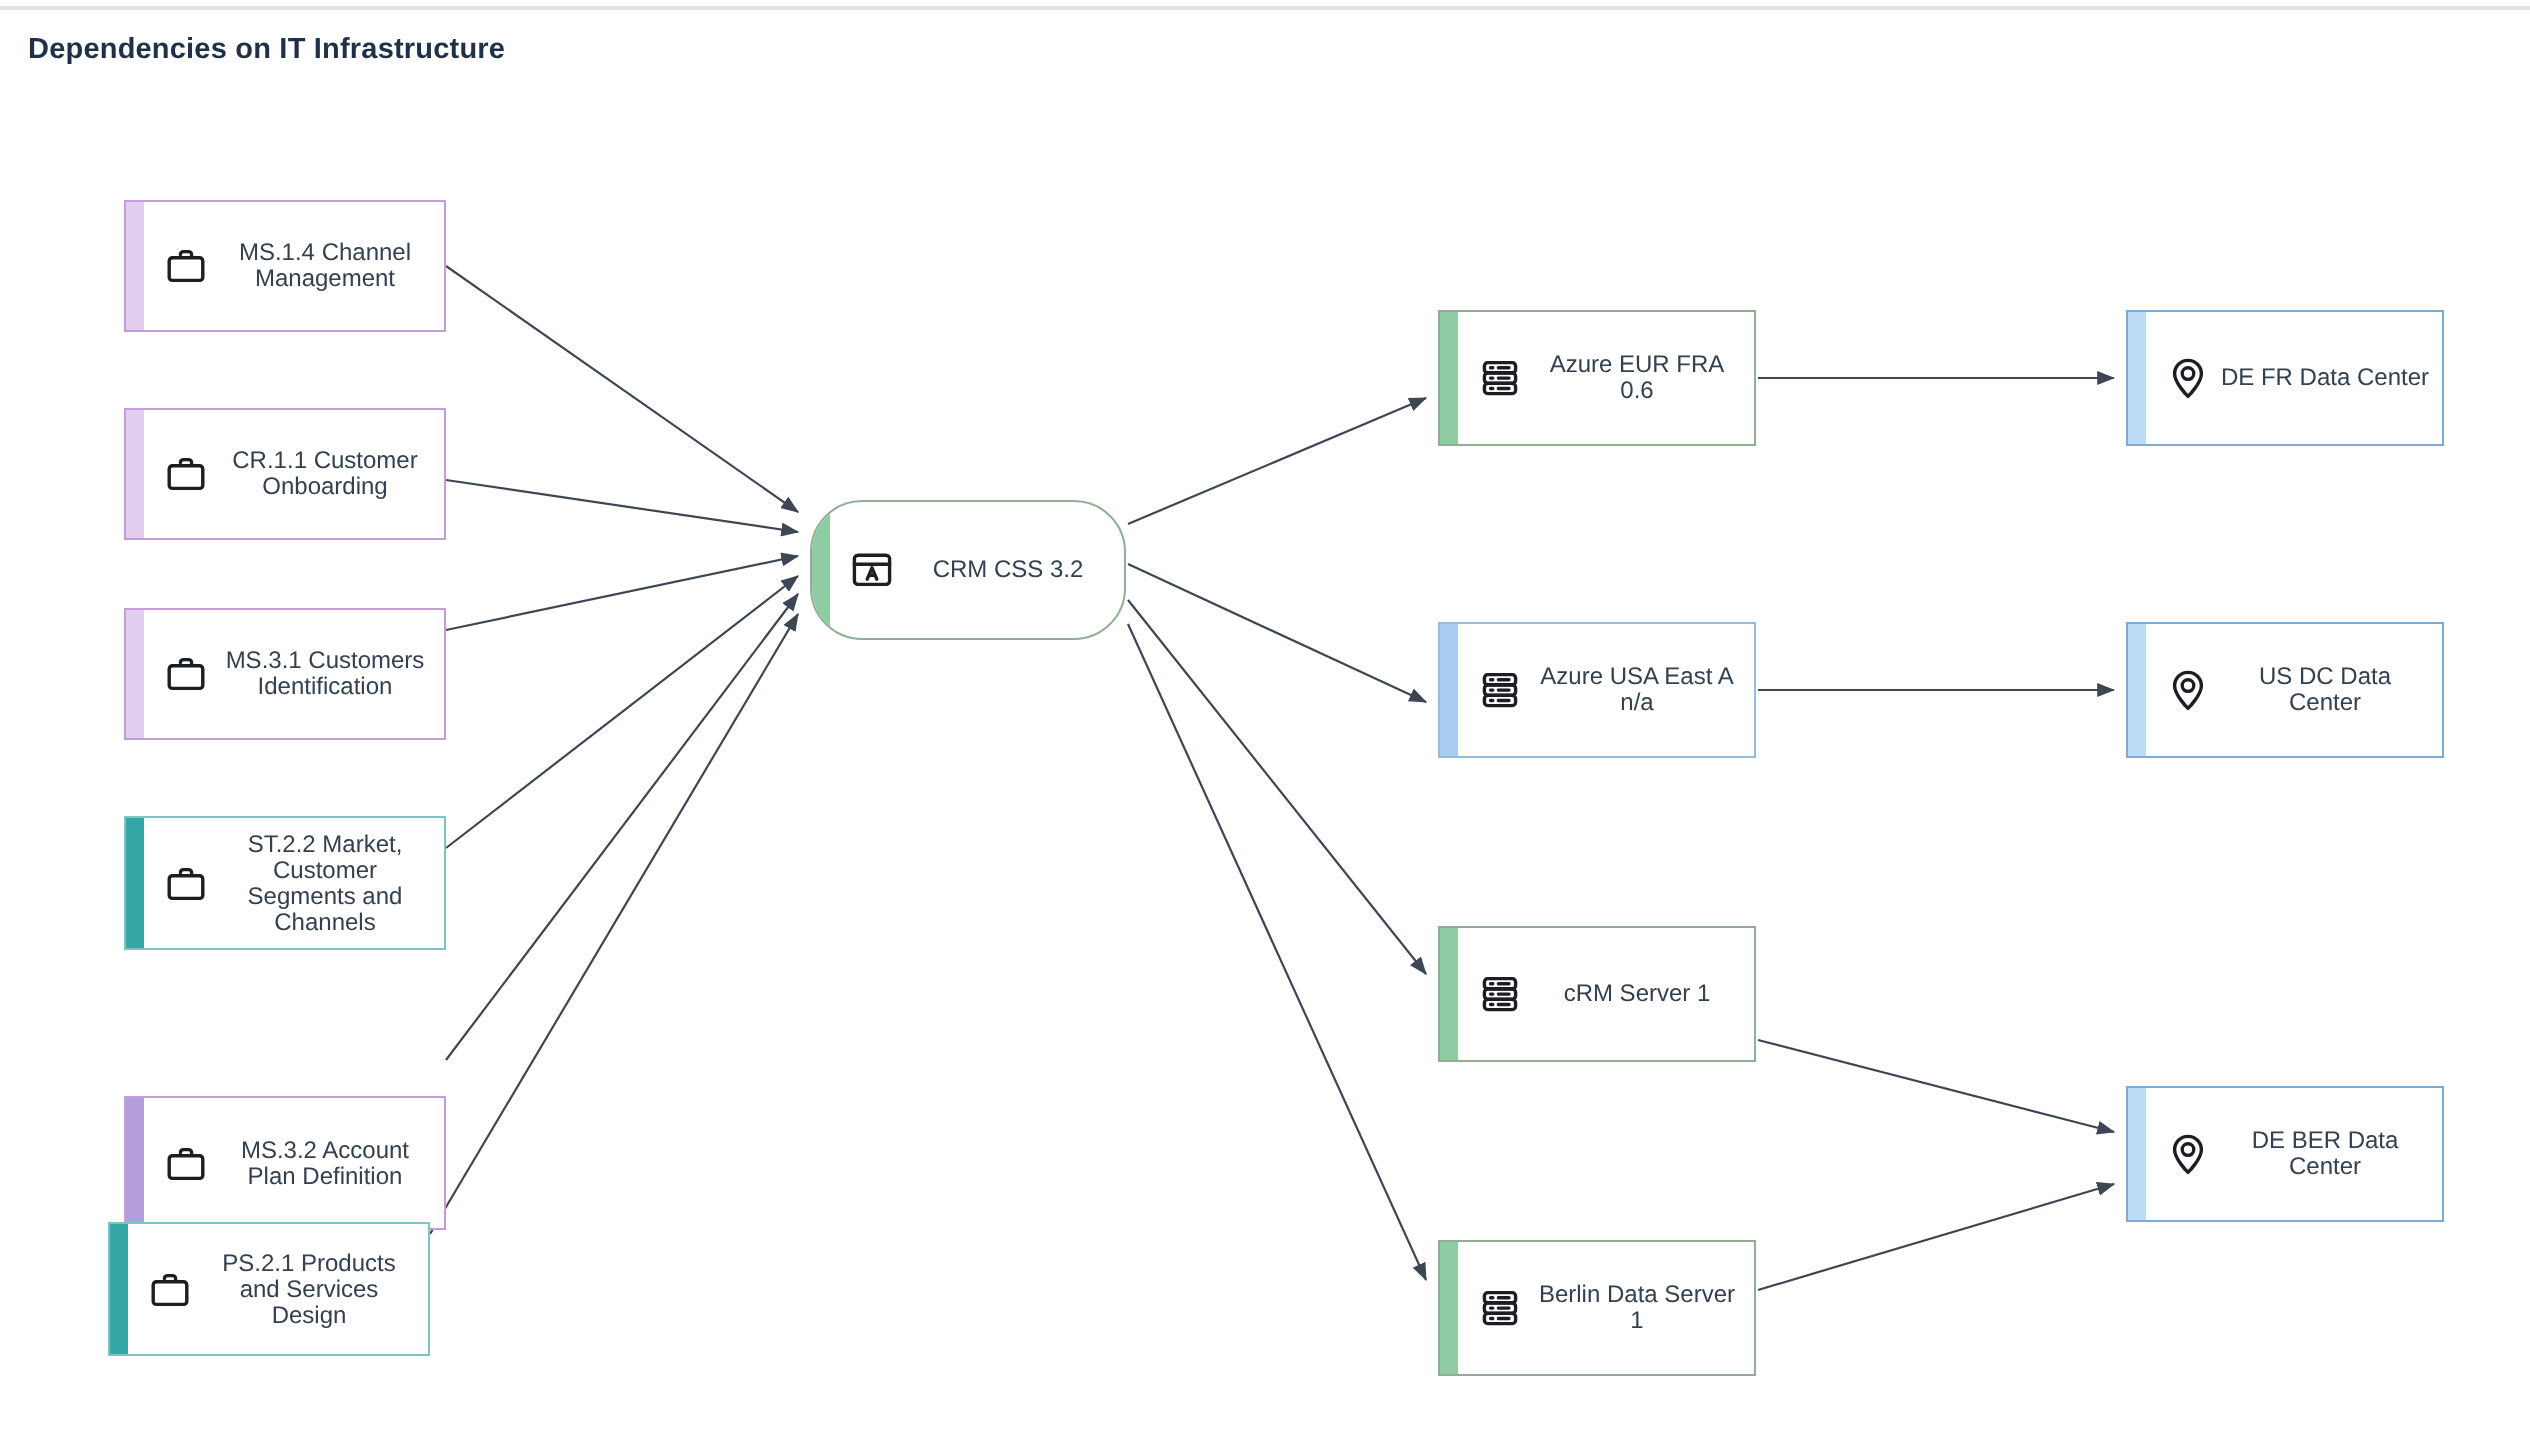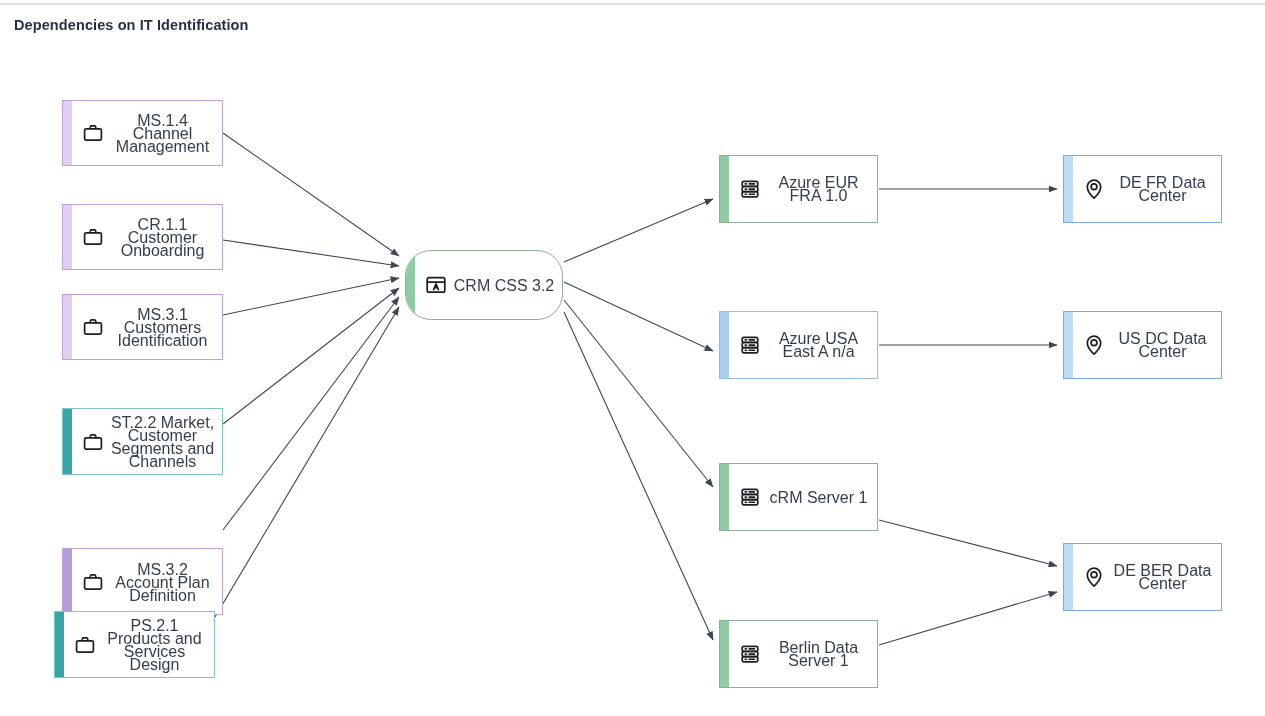--- a/index.html
+++ b/index.html
@@ -76,37 +76,37 @@
     align-items: center;
     justify-content: center;
   }
   .node .node-label {
     position: absolute;
     left: 46px;
     right: 6px;
     top: 50%;
     transform: translateY(-50%);
     text-align: center;
-    font-size: 16px;
+    font-size: 12px;
     line-height: 13px;
     color: #33404f;
   }
   
   .node.capability { border-color: #c49ed6; }
   .node.capability.teal { border-color: #7fc4c4; }
   .node.application { border-color: #8fae93; border-radius: 26px; }
   .node.server { border-color: #8fae93; }
   .node.server.blue { border-color: #93bddd; }
   .node.location { border-color: #7fa9d6; }
 </style>
 </head>
 <body>
 
 <div id="top-rule"></div>
-<div id="page-title">Dependencies on IT Identification</div>
+<div id="page-title">Dependencies on IT Infrastructure</div>
 
 <div id="canvas">
   <svg id="edge-layer" width="1265" height="716" viewBox="0 0 1265 716">
     <defs>
       <marker id="arrowhead" markerWidth="9" markerHeight="7" refX="8.4" refY="3.5" orient="auto" markerUnits="userSpaceOnUse">
         <path d="M0,0 L9,3.5 L0,7 z" fill="#3c4654"></path>
       </marker>
     </defs>
     <g id="edges-group">
         <line x1="223" y1="133" x2="399" y2="256" stroke="#3c4654" stroke-width="1.1" marker-end="url(#arrowhead)"></line>
@@ -139,21 +139,21 @@
       <div class="node capability" style="left: 62px; top: 204px; width: 161px; height: 66px;">
         <div class="accent" style="background: rgb(226, 206, 240);"></div>
         <div class="node-icon">
           <svg width="24" height="24" viewBox="0 0 24 24">
             <path stroke="#1b1f24" fill="none" stroke-width="1.7" stroke-linejoin="round" stroke-linecap="round" d="M9.2 6.3 a1.6 1.6 0 0 1 1.6-1.5 h2.4 a1.6 1.6 0 0 1 1.6 1.5 v1.4"></path>
             <rect stroke="#1b1f24" fill="none" stroke-width="1.7" stroke-linejoin="round" stroke-linecap="round" x="3.6" y="7.9" width="16.8" height="11.3" rx="1.6"></rect>
           </svg>
         </div>
         <div class="node-label">CR.1.1 Customer Onboarding</div>
       </div>
-      <div class="node capability" style="left: 62px; top: 294px; width: 161px; height: 66px;">
+      <div class="node capability" style="left: 62px; top: 304px; width: 161px; height: 66px;">
         <div class="accent" style="background: rgb(226, 206, 240);"></div>
         <div class="node-icon">
           <svg width="24" height="24" viewBox="0 0 24 24">
             <path stroke="#1b1f24" fill="none" stroke-width="1.7" stroke-linejoin="round" stroke-linecap="round" d="M9.2 6.3 a1.6 1.6 0 0 1 1.6-1.5 h2.4 a1.6 1.6 0 0 1 1.6 1.5 v1.4"></path>
             <rect stroke="#1b1f24" fill="none" stroke-width="1.7" stroke-linejoin="round" stroke-linecap="round" x="3.6" y="7.9" width="16.8" height="11.3" rx="1.6"></rect>
           </svg>
         </div>
         <div class="node-label">MS.3.1 Customers Identification</div>
       </div>
       <div class="node capability teal" style="left: 62px; top: 408px; width: 161px; height: 67px;">
@@ -201,21 +201,21 @@
         <div class="accent" style="background: rgb(143, 204, 163);"></div>
         <div class="node-icon">
           <svg width="24" height="24" viewBox="0 0 24 24">
             <rect stroke="#1b1f24" fill="none" stroke-width="1.7" stroke-linejoin="round" stroke-linecap="round" x="4.2" y="4.3" width="15.6" height="5.1" rx="1.7"></rect>
             <rect stroke="#1b1f24" fill="none" stroke-width="1.7" stroke-linejoin="round" stroke-linecap="round" x="4.2" y="9.5" width="15.6" height="5.1" rx="1.7"></rect>
             <rect stroke="#1b1f24" fill="none" stroke-width="1.7" stroke-linejoin="round" stroke-linecap="round" x="4.2" y="14.7" width="15.6" height="5.1" rx="1.7"></rect>
             <path stroke="#1b1f24" fill="none" stroke-width="1.7" stroke-linejoin="round" stroke-linecap="round" d="M7.3 6.85 h1.1 M7.3 12.05 h1.1 M7.3 17.25 h1.1"></path>
             <path stroke="#1b1f24" fill="none" stroke-width="1.7" stroke-linejoin="round" stroke-linecap="round" d="M11.2 6.85 h5.3 M11.2 12.05 h5.3 M11.2 17.25 h5.3"></path>
           </svg>
         </div>
-        <div class="node-label">Azure EUR FRA 1.0</div>
+        <div class="node-label">Azure EUR FRA 0.6</div>
       </div>
       <div class="node server blue" style="left: 719px; top: 311px; width: 159px; height: 68px;">
         <div class="accent" style="background: rgb(168, 205, 240);"></div>
         <div class="node-icon">
           <svg width="24" height="24" viewBox="0 0 24 24">
             <rect stroke="#1b1f24" fill="none" stroke-width="1.7" stroke-linejoin="round" stroke-linecap="round" x="4.2" y="4.3" width="15.6" height="5.1" rx="1.7"></rect>
             <rect stroke="#1b1f24" fill="none" stroke-width="1.7" stroke-linejoin="round" stroke-linecap="round" x="4.2" y="9.5" width="15.6" height="5.1" rx="1.7"></rect>
             <rect stroke="#1b1f24" fill="none" stroke-width="1.7" stroke-linejoin="round" stroke-linecap="round" x="4.2" y="14.7" width="15.6" height="5.1" rx="1.7"></rect>
             <path stroke="#1b1f24" fill="none" stroke-width="1.7" stroke-linejoin="round" stroke-linecap="round" d="M7.3 6.85 h1.1 M7.3 12.05 h1.1 M7.3 17.25 h1.1"></path>
             <path stroke="#1b1f24" fill="none" stroke-width="1.7" stroke-linejoin="round" stroke-linecap="round" d="M11.2 6.85 h5.3 M11.2 12.05 h5.3 M11.2 17.25 h5.3"></path>

